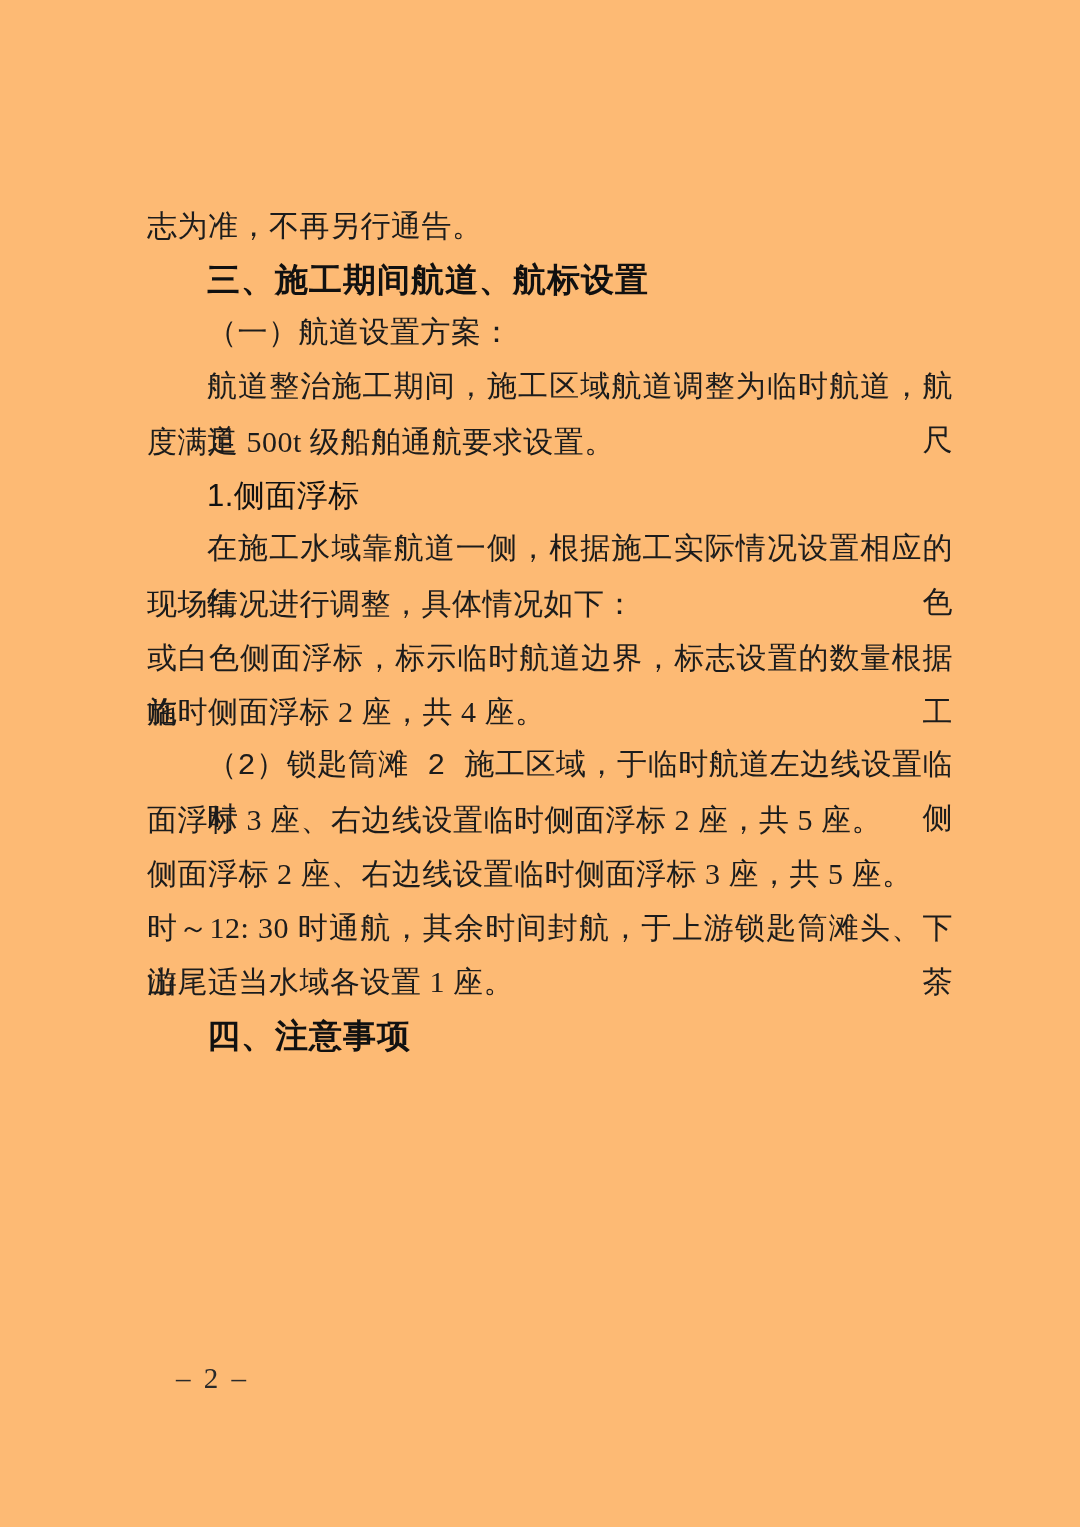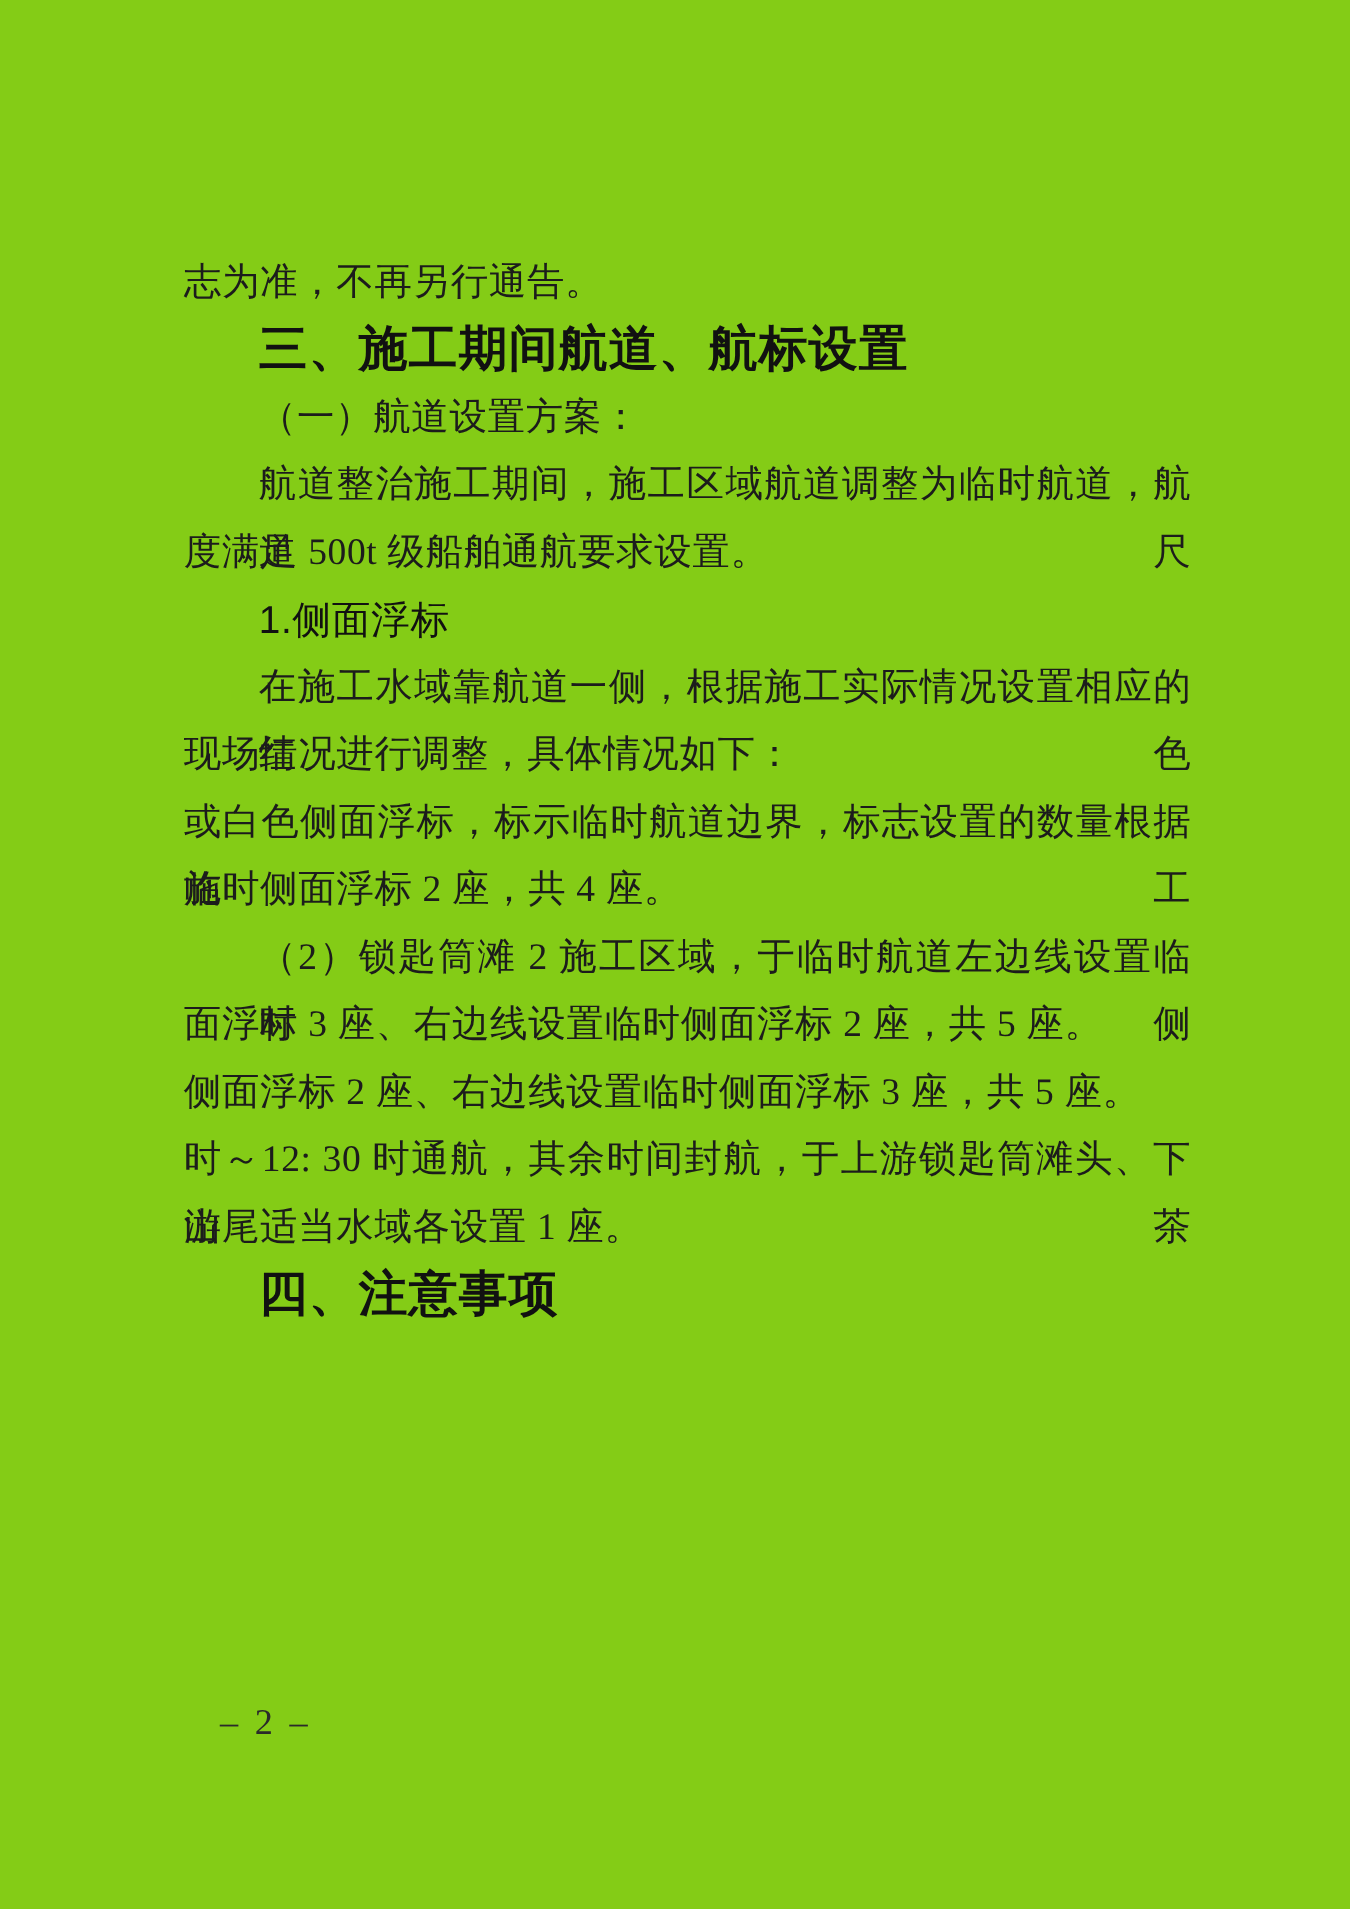--- a/index.html
+++ b/index.html
@@ -8,21 +8,21 @@
     height: 1527px;
     background: #ffffff;
     position: relative;
     font-family: "Liberation Serif", "DejaVu Serif", serif;
     color: #1c1c1c;
     overflow: hidden;
   }
   .page {
     position: absolute;
     inset: 0;
-    background: #84cc16;
+    background: #fdba74;
   }
   .doc {
     position: absolute;
     left: 147px;
     top: 199px;
     width: 806px;
   }
   .line {
     height: 54px;
     line-height: 54px;
@@ -30,25 +30,26 @@
     white-space: nowrap;
     letter-spacing: 0.5px;
   }
   .line.justify {
     white-space: normal;
     text-align: justify;
     text-align-last: justify;
   }
   .line.indent {
     padding-left: 60px;
+    font-family: Liberation Mono, monospace;
   }
   .line.h1 {
     font-family: "Liberation Sans", "DejaVu Sans", sans-serif;
     font-weight: bold;
-    font-size: 39px;
+    font-size: 33px;
     letter-spacing: 1px;
     color: #111111;
   }
   .line.h2 {
     font-family: "Liberation Sans", "DejaVu Sans", sans-serif;
     font-weight: normal;
     font-size: 31px;
     letter-spacing: 0.5px;
     color: #111111;
   }

